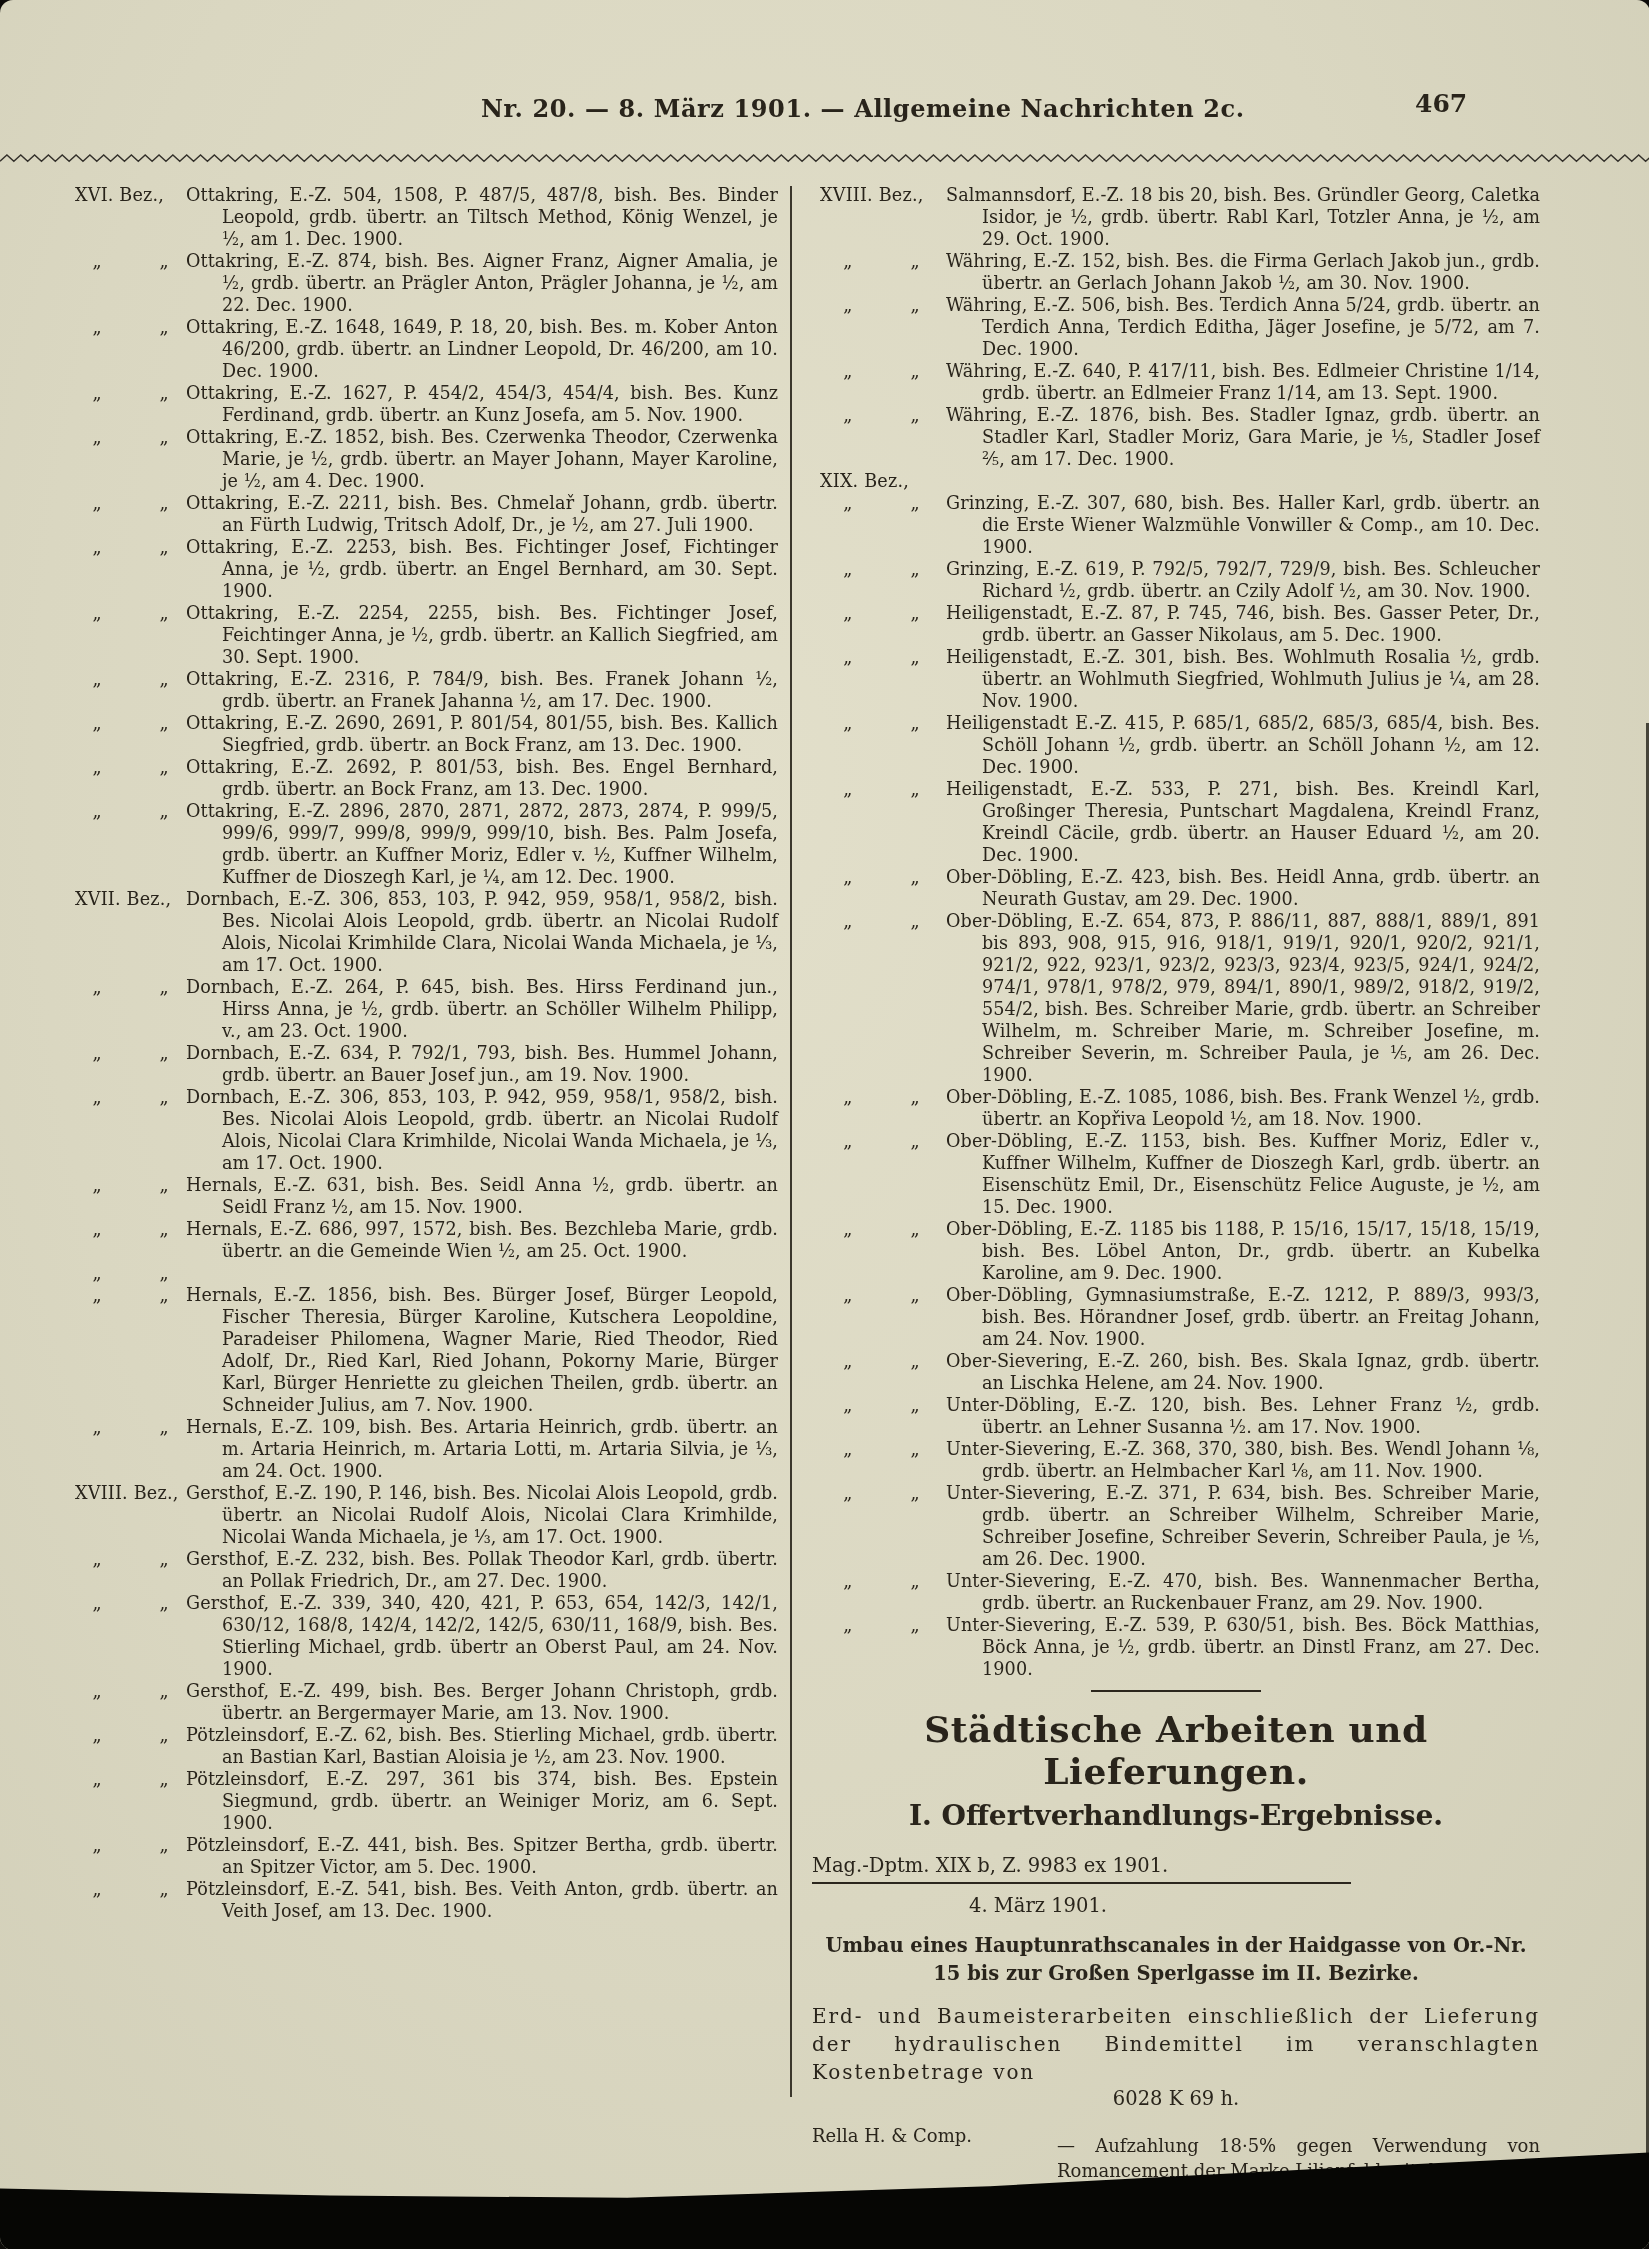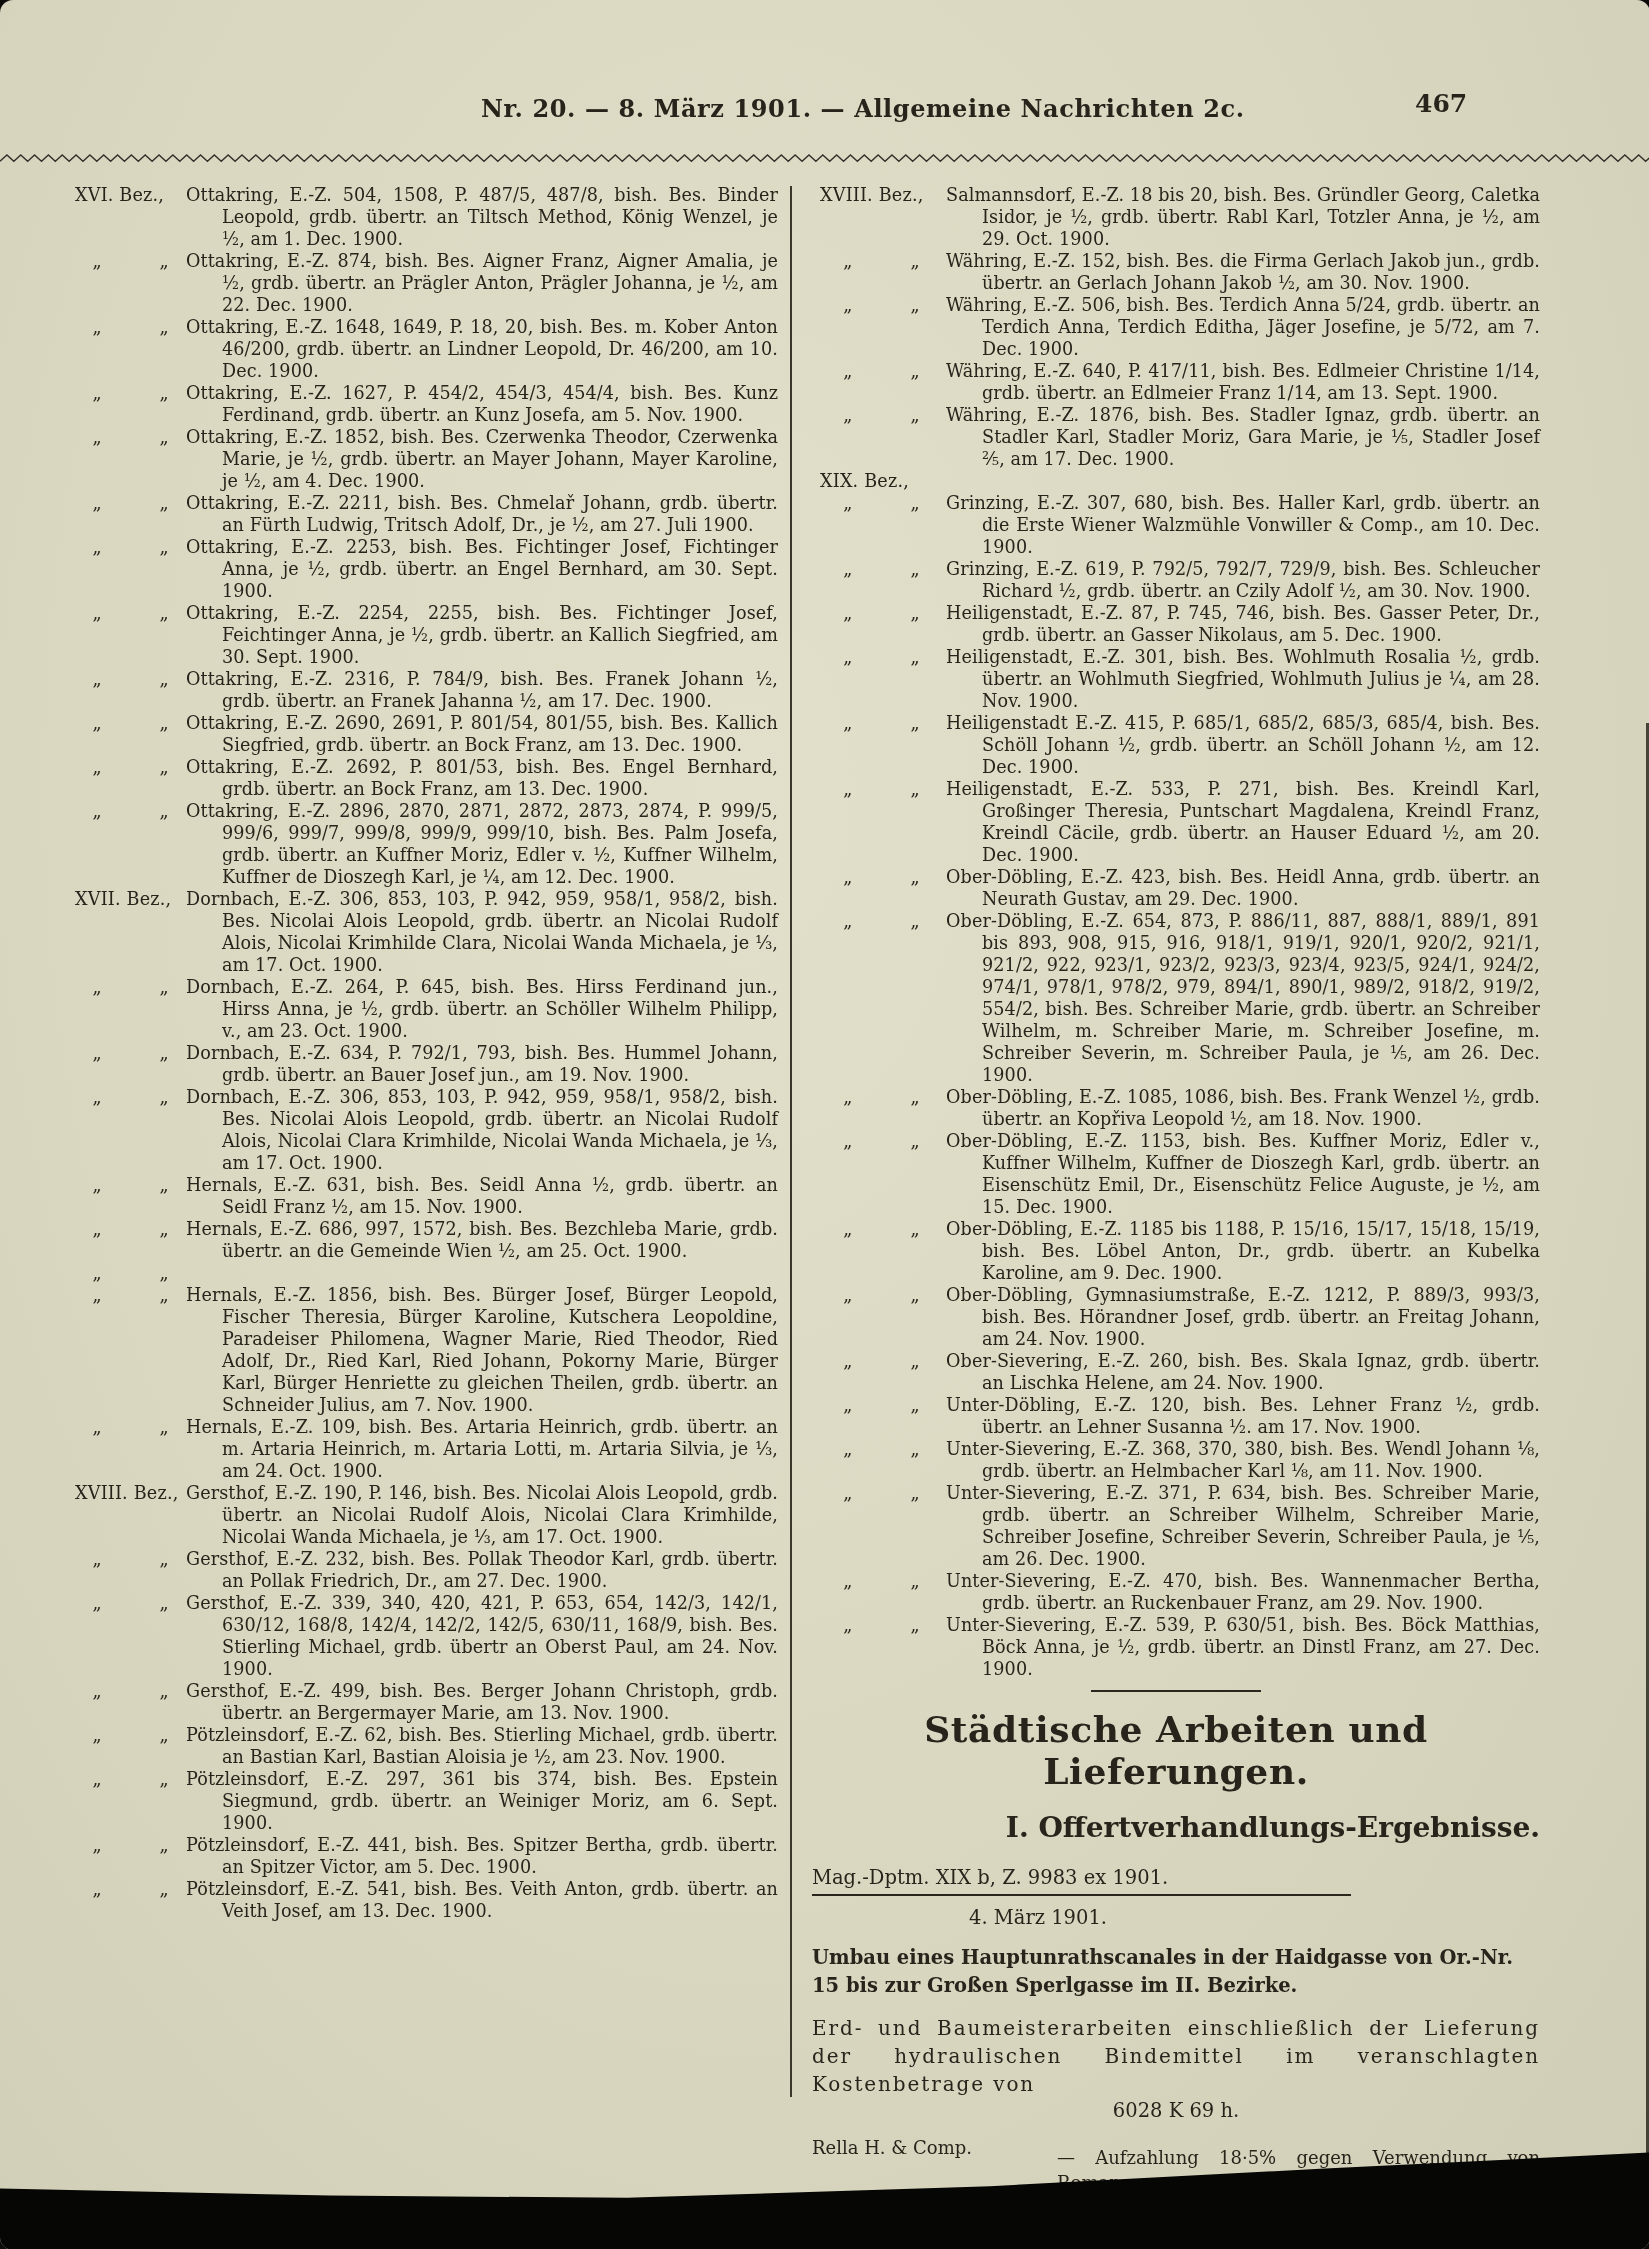--- a/index.html
+++ b/index.html
@@ -29,27 +29,27 @@
     flex:0 0 111px; white-space:pre; font-size:17.6px; line-height:22px; letter-spacing:0.2px;margin-left:8px;
   }
   .col-right .entry-label { flex-basis:126px; }
   .entry-text {
     flex:1; font-size:17.6px; line-height:22px; text-align:justify;
     padding-left:36px; text-indent:-36px; letter-spacing:0.1px;
   }
   .tenders { margin-top:8.8px; }
   .section-rule { width:170px; border-top:2.5px solid #2b261d; margin:10px auto 16.3px auto; }
   .section-title  { font-size:36px; font-weight:bold; text-align:center; letter-spacing:0.6px; }
-  .section-subtitle { font-size:28px; font-weight:bold; text-align:right; margin-top:19px; }
+  .section-subtitle { font-size:28px; font-weight:bold; text-align:center; margin-top:7px; }
   .dept-line {
     display:block; width:74%; font-size:19.5px; margin-top:21.4px;
     border-bottom:2.5px solid #2b261d; padding-bottom:5px;
   }
   .date-line { font-size:19.5px; margin:10px 0 0 157px; }
-  .notice-title { font-size:19.5px; font-weight:bold; line-height:28px; margin-top:15px; }
+  .notice-title { font-size:19.5px; font-weight:bold; text-align:center; line-height:28px; margin-top:15px; }
   .notice-body { font-size:20px; line-height:28px; letter-spacing:1.9px; text-align:justify; margin-top:14px; }
   .notice-amount { font-size:19.5px; text-align:center; margin-top:1.3px; }
   .bid-row { display:flex; margin-top:15px; }
   .bidder { flex:0 0 214px; font-size:18px; }
   .bid-note { flex:1; font-size:18px; line-height:25px; text-align:justify; padding-left:31px;margin-top:8px; }
   .footer-mark { font-size:20px; font-weight:bold; margin:16.3px 0 0 60%; }
 </style>
 </head>
 <body>
 

